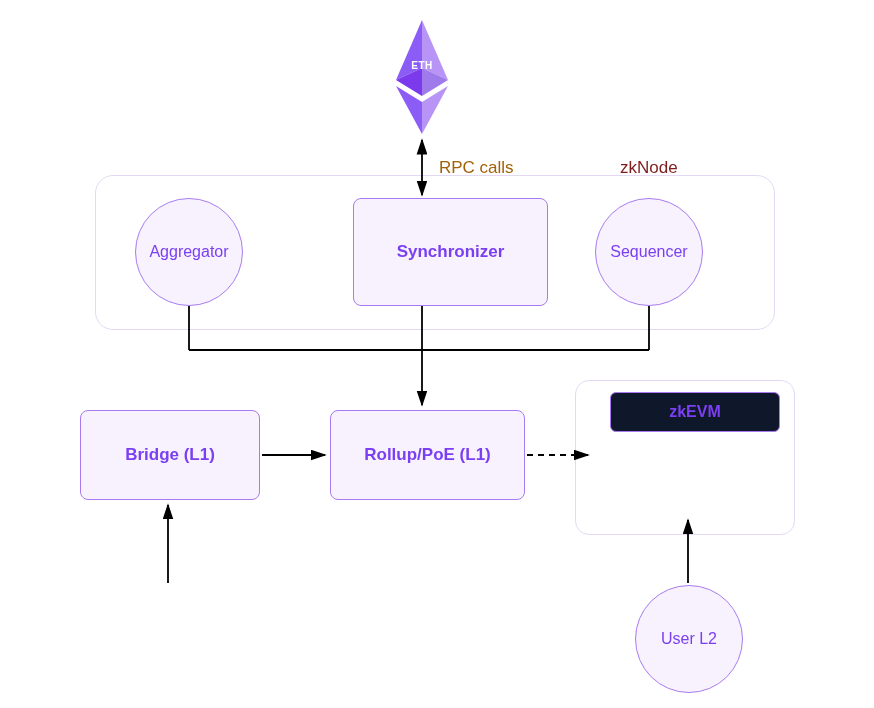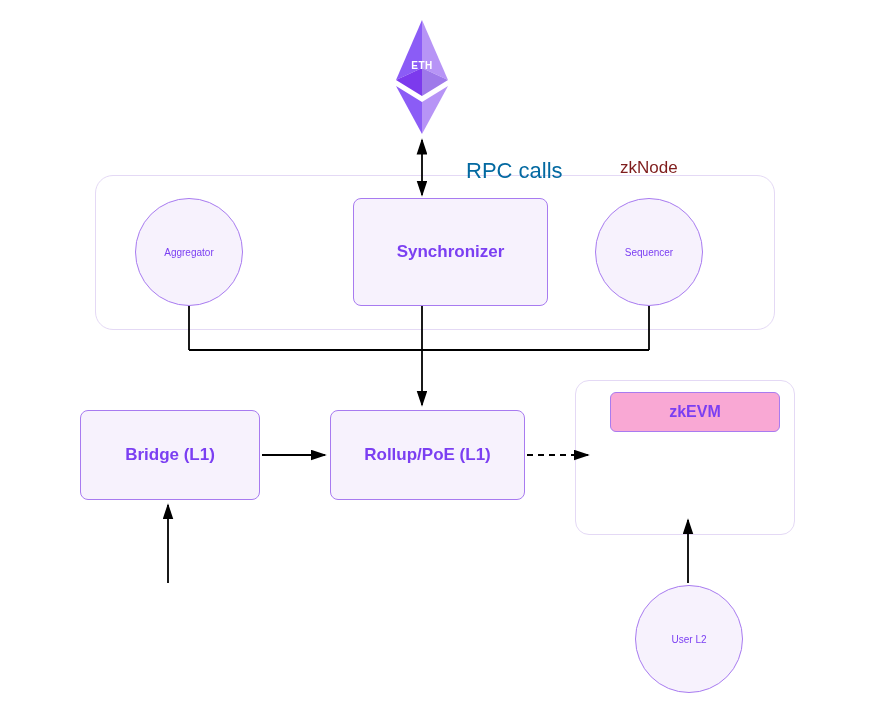--- a/index.html
+++ b/index.html
@@ -49,59 +49,59 @@
   .zknode-label {
     position: absolute;
     left: 620px;
     top: 158px;
     font-size: 17px;
     color: #7f1d1d;
     font-weight: 500;
   }
   .rpc-label {
     position: absolute;
-    left: 466px;
+    left: 439px;
     top: 158px;
-    font-size: 22px;
-    color: #0369a1;
+    font-size: 17px;
+    color: #a16207;
     font-weight: 500;
   }
   
   .circle {
     position: absolute;
     width: 108px;
     height: 108px;
     border-radius: 50%;
     border: 1.5px solid #a87bf0;
     background: #f7f2fd;
     display: flex;
     align-items: center;
     justify-content: center;
-    font-size: 10px;
+    font-size: 16px;
     color: #7b3ff2;
     font-weight: 500;
   }
   
   .rect {
     position: absolute;
     border: 1.5px solid #a87bf0;
     border-radius: 8px;
     background: #f7f2fd;
     display: flex;
     align-items: center;
     justify-content: center;
     font-size: 17px;
     color: #7b3ff2;
     font-weight: 600;
   }
   .rect-thin {
     position: absolute;
     border: 1.5px solid #a87bf0;
     border-radius: 6px;
-    background: #f9a8d4;
+    background: #0f172a;
     display: flex;
     align-items: center;
     justify-content: center;
     font-size: 16px;
     color: #7b3ff2;
     font-weight: 600;
   }
   
   .zkevm-box {
     position: absolute;

